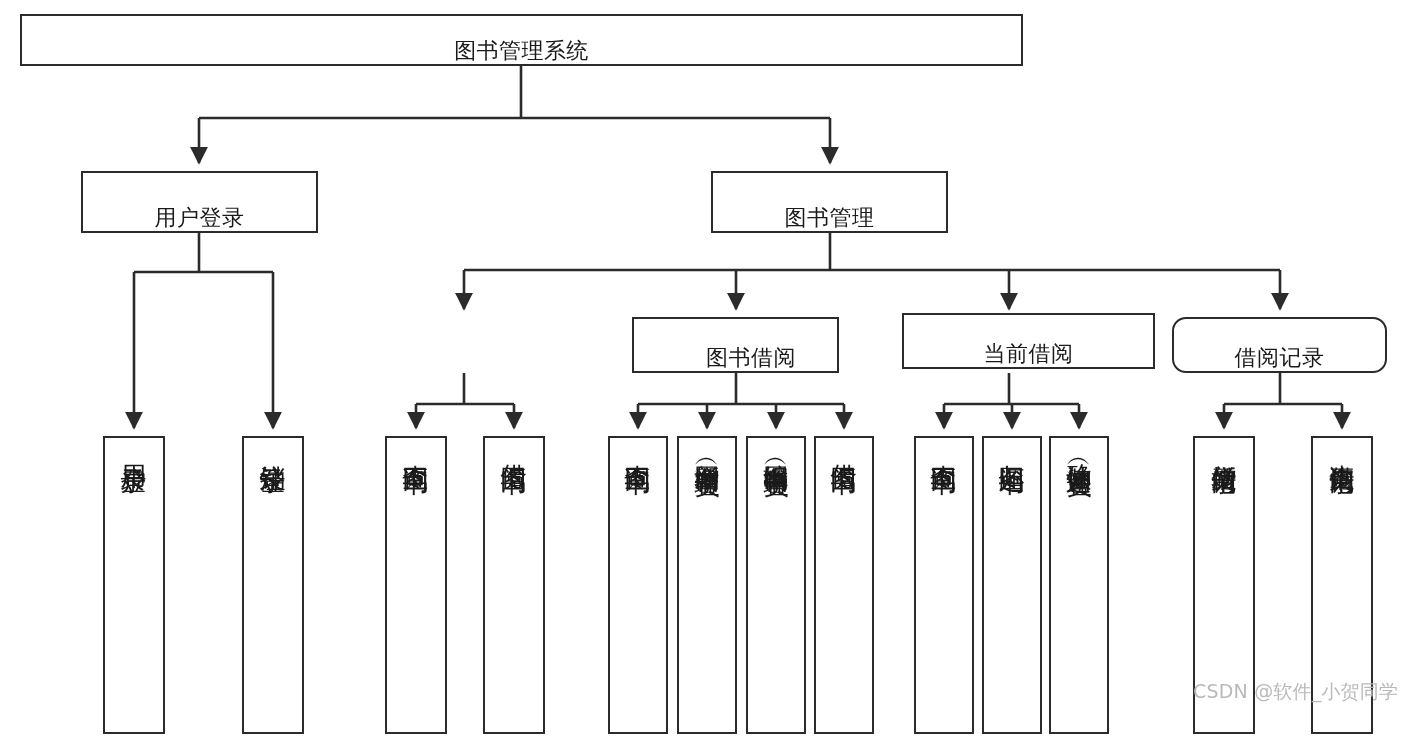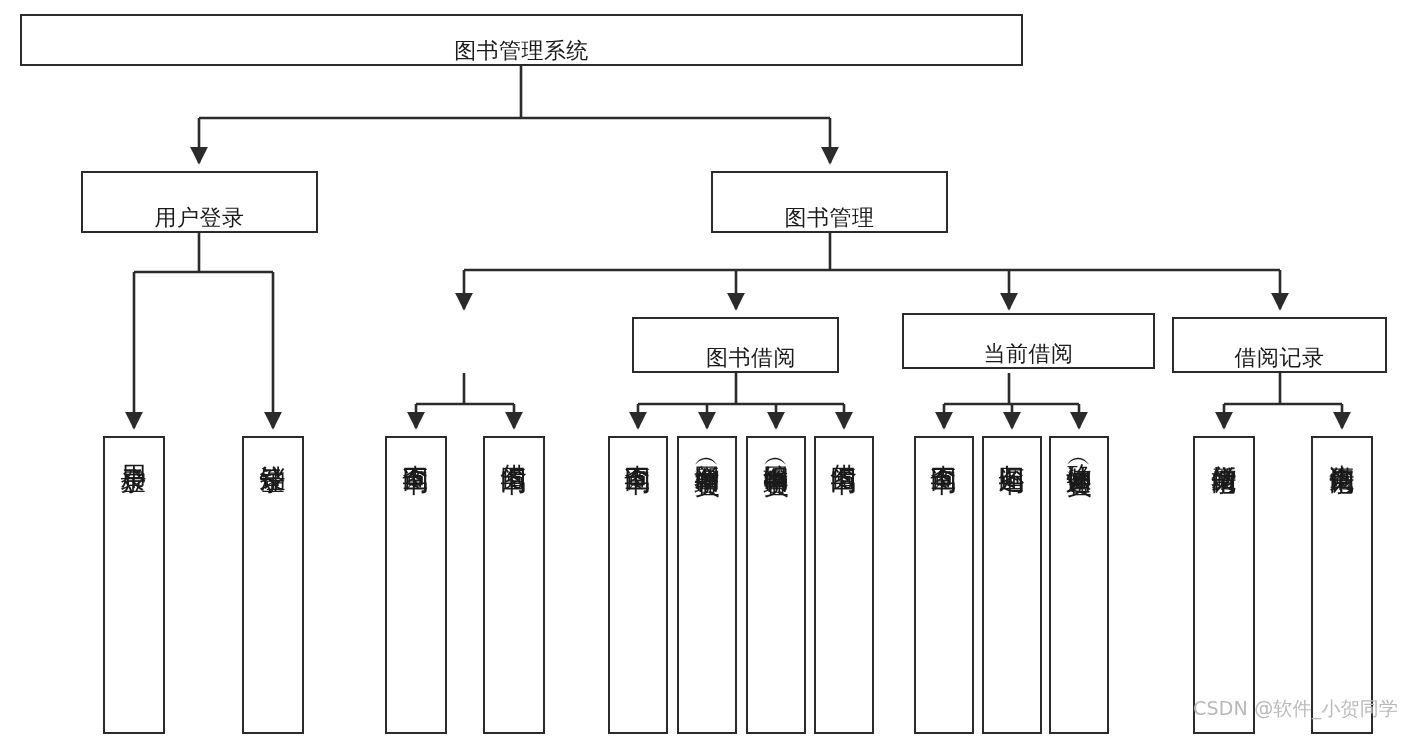--- a/index.html
+++ b/index.html
@@ -134,21 +134,21 @@
   <div class="node horizontal" style="left:711px; top:171px; width:237px; height:62px;">
     <span class="node-label">图书管理</span>
   </div>
 
   <div class="node horizontal" style="left:632px; top:317px; width:207px; height:56px;padding-left:31px;">
     <span class="node-label">图书借阅</span>
   </div>
   <div class="node horizontal" style="left:902px; top:313px; width:253px; height:56px;">
     <span class="node-label">当前借阅</span>
   </div>
-  <div class="node horizontal" style="left:1172px; top:317px; width:215px; height:56px;">
+  <div class="node horizontal" style="left:1172px; top:317px; width:215px; height:56px;border-radius:14px;">
     <span class="node-label">借阅记录</span>
   </div>
 
   <div class="node vertical" style="left:103px; top:436px; width:62px; height:298px;">
     <span class="node-label">用户登录</span>
   </div>
   <div class="node vertical" style="left:242px; top:436px; width:62px; height:298px;">
     <span class="node-label">注销登录</span>
   </div>
   <div class="node vertical" style="left:385px; top:436px; width:62px; height:298px;">
@@ -178,15 +178,15 @@
   <div class="node vertical tall-text" style="left:1049px; top:436px; width:60px; height:298px;">
     <span class="node-label">确认归还（管理员）</span>
   </div>
   <div class="node vertical tall-text" style="left:1193px; top:436px; width:62px; height:298px;">
     <span class="node-label">新增借阅记录</span>
   </div>
   <div class="node vertical tall-text" style="left:1311px; top:436px; width:62px; height:298px;">
     <span class="node-label">查询借阅记录</span>
   </div>
 
-  <div class="watermark" style="left:1193px; top:696px;">CSDN @软件_小贺同学</div>
+  <div class="watermark" style="left:1193px; top:679px;">CSDN @软件_小贺同学</div>
 
 </div>
 
 </body></html>

